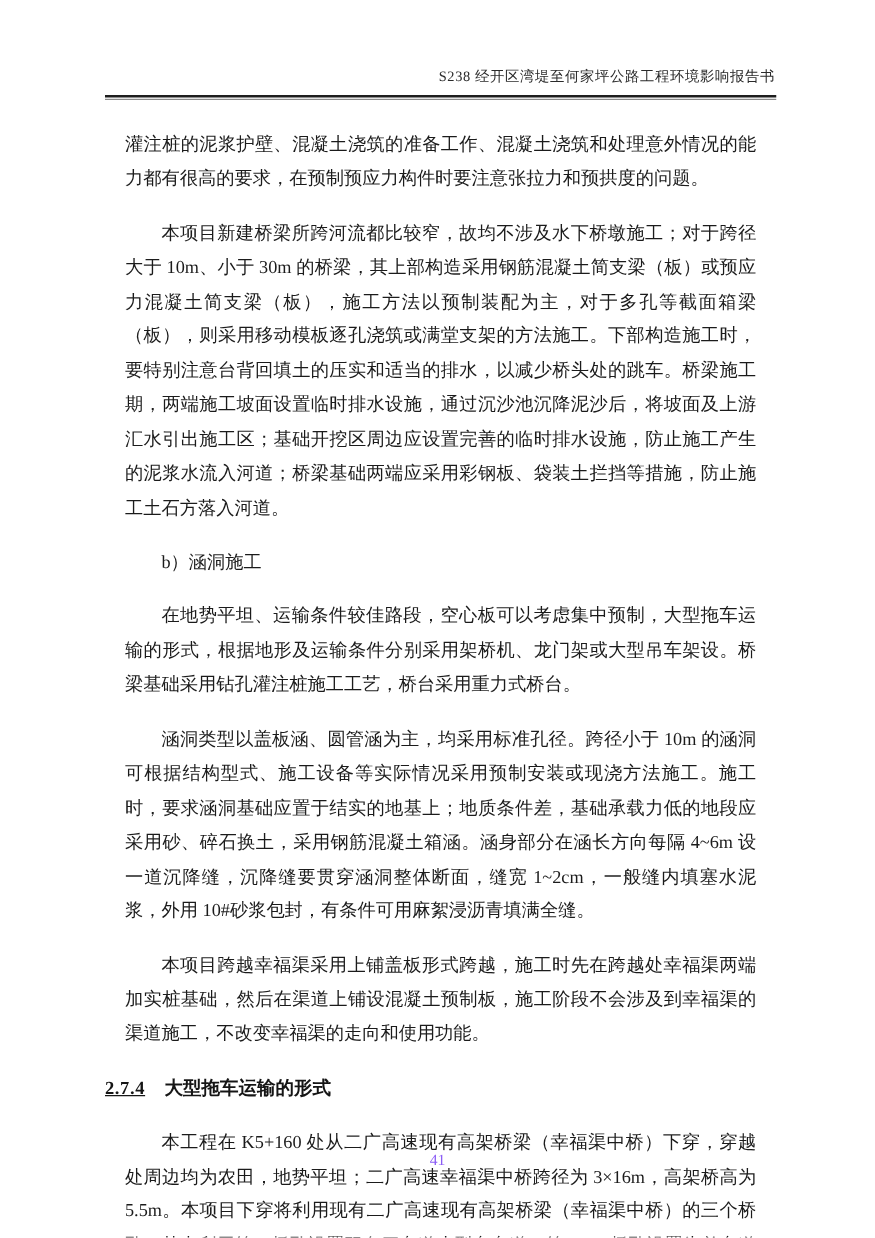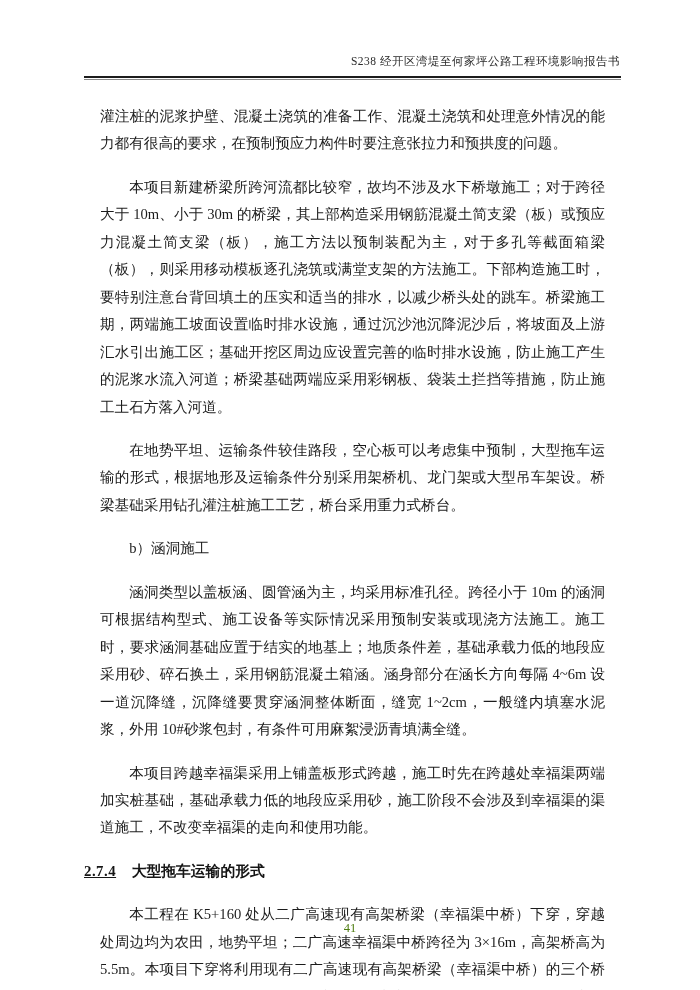--- a/index.html
+++ b/index.html
@@ -71,39 +71,39 @@
     letter-spacing: 0.5px;
     text-decoration: underline;
   }
   .page-footer {
     position: absolute;
     left: 0;
     width: 700px;
     top: 921px;
     text-align: center;
     font-size: 12.5px;
-    color: #4d7c0f;
+    color: #8b5cf6;
   }
 </style>
 </head>
 <body>
 
 <div class="page">
 
   <div class="page-header">S238 经开区湾堤至何家坪公路工程环境影响报告书</div>
 
   <div class="header-rule"></div>
 
   <div class="content">
     <p class="body-p">灌注桩的泥浆护壁、混凝土浇筑的准备工作、混凝土浇筑和处理意外情况的能力都有很高的要求，在预制预应力构件时要注意张拉力和预拱度的问题。</p>
     <p class="body-p indent">本项目新建桥梁所跨河流都比较窄，故均不涉及水下桥墩施工；对于跨径大于 10m、小于 30m 的桥梁，其上部构造采用钢筋混凝土简支梁（板）或预应力混凝土简支梁（板），施工方法以预制装配为主，对于多孔等截面箱梁（板），则采用移动模板逐孔浇筑或满堂支架的方法施工。下部构造施工时，要特别注意台背回填土的压实和适当的排水，以减少桥头处的跳车。桥梁施工期，两端施工坡面设置临时排水设施，通过沉沙池沉降泥沙后，将坡面及上游汇水引出施工区；基础开挖区周边应设置完善的临时排水设施，防止施工产生的泥浆水流入河道；桥梁基础两端应采用彩钢板、袋装土拦挡等措施，防止施工土石方落入河道。</p>
+    <p class="body-p indent">b）涵洞施工</p>
     <p class="body-p indent">在地势平坦、运输条件较佳路段，空心板可以考虑集中预制，大型拖车运输的形式，根据地形及运输条件分别采用架桥机、龙门架或大型吊车架设。桥梁基础采用钻孔灌注桩施工工艺，桥台采用重力式桥台。</p>
-    <p class="body-p indent">b）涵洞施工</p>
     <p class="body-p indent">涵洞类型以盖板涵、圆管涵为主，均采用标准孔径。跨径小于 10m 的涵洞可根据结构型式、施工设备等实际情况采用预制安装或现浇方法施工。施工时，要求涵洞基础应置于结实的地基上；地质条件差，基础承载力低的地段应采用砂、碎石换土，采用钢筋混凝土箱涵。涵身部分在涵长方向每隔 4~6m 设一道沉降缝，沉降缝要贯穿涵洞整体断面，缝宽 1~2cm，一般缝内填塞水泥浆，外用 10#砂浆包封，有条件可用麻絮浸沥青填满全缝。</p>
-    <p class="body-p indent">本项目跨越幸福渠采用上铺盖板形式跨越，施工时先在跨越处幸福渠两端加实桩基础，基础承载力低的地段应采用砂，施工阶段不会涉及到幸福渠的渠道施工，不改变幸福渠的走向和使用功能。</p>
+    <p class="body-p indent">本项目跨越幸福渠采用上铺盖板形式跨越，施工时先在跨越处幸福渠两端加实桩基础，然后在渠道上铺设混凝土预制板，施工阶段不会涉及到幸福渠的渠道施工，不改变幸福渠的走向和使用功能。</p>
 
     <h3 class="section-heading">
       <span class="sec-num">2.7.4</span><span>大型拖车运输的形式</span>
     </h3>
 
     <p class="body-p indent">本工程在 K5+160 处从二广高速现有高架桥梁（幸福渠中桥）下穿，穿越处周边均为农田，地势平坦；二广高速幸福渠中桥跨径为 3×16m，高架桥高为 5.5m。本项目下穿将利用现有二广高速现有高架桥梁（幸福渠中桥）的三个桥孔，其中利用第二桥孔设置双向四车道小型车车道，第 1、3 桥孔设置为单车道的中、大型车车道。</p>
   </div>
 
   <div class="page-footer">41</div>
 

